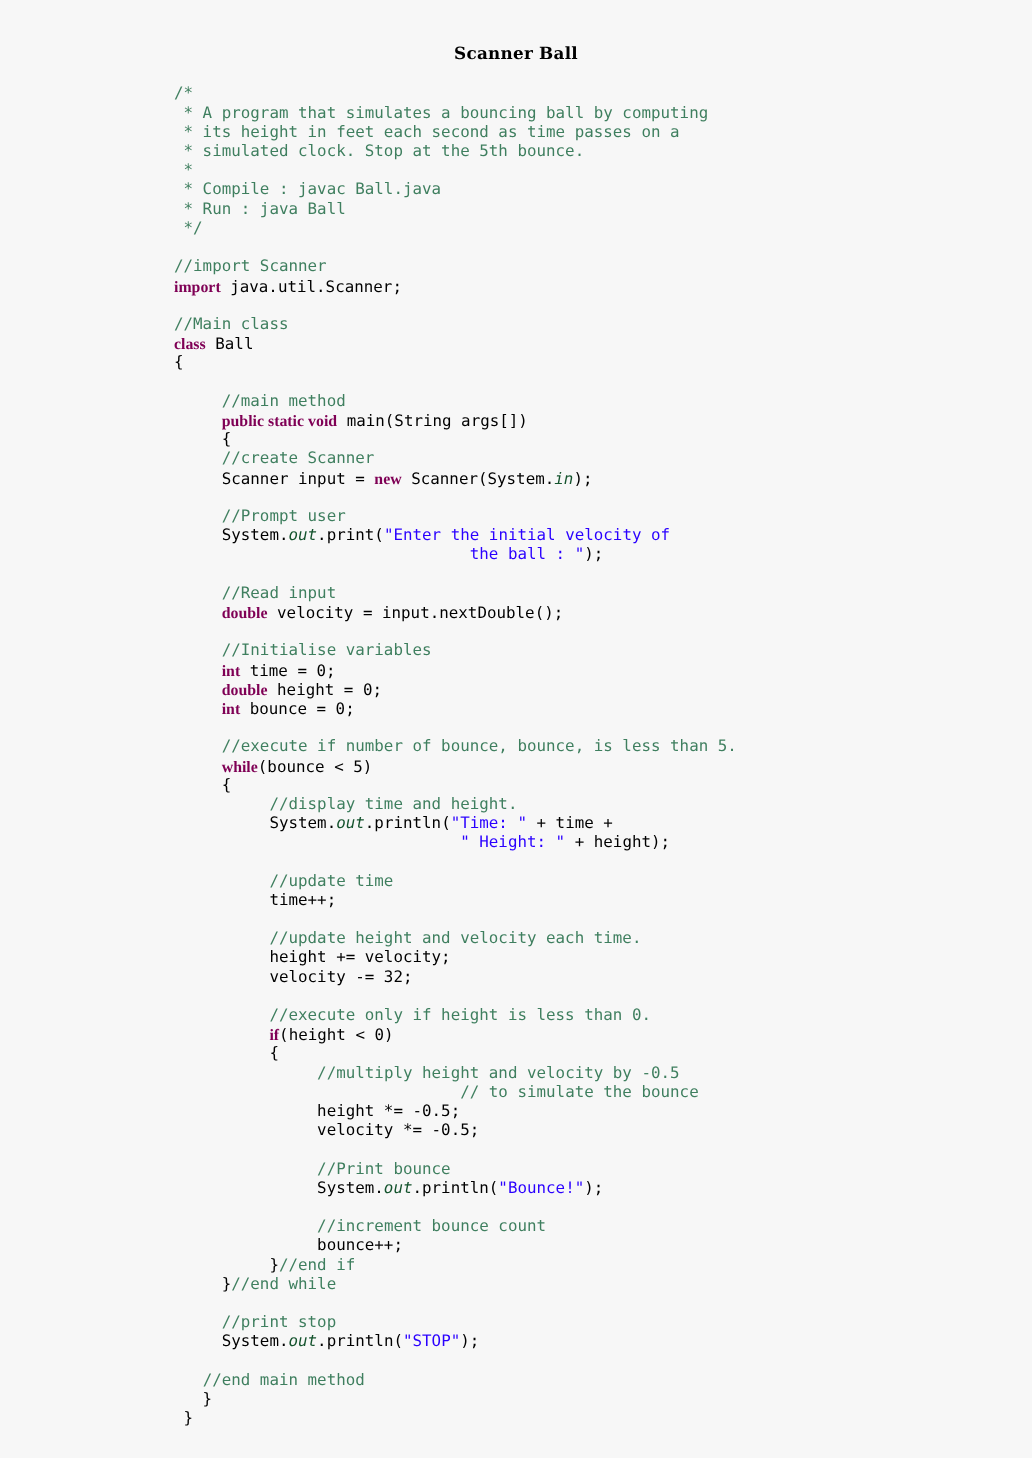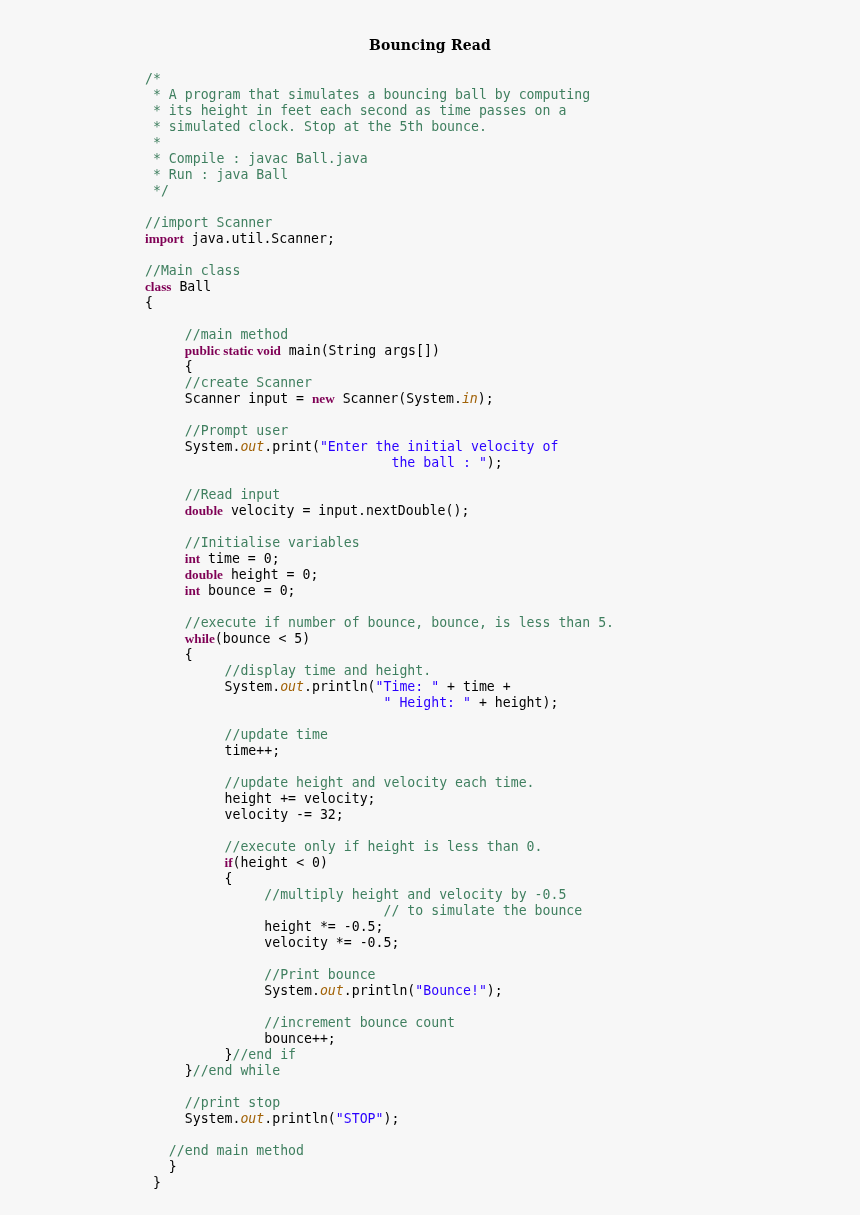--- a/index.html
+++ b/index.html
@@ -42,25 +42,25 @@
     letter-spacing: 0.01px;
   }
   .ln {
     display: block;
     height: 16px;
     white-space: pre;
   }
   .cmt { color: #3f7f5f; }
   .kw  { color: #7f0055; font-weight: bold; font-family: Liberation Serif, serif; }
   .str { color: #2a00ff; }
-  .fld { color: #a16207; font-style: italic; margin-top: 24px; }
+  .fld { color: #14532d; font-style: italic; margin-top: 24px; }
   .pln { color: #000000; }
 </style>
 </head>
 <body>
 
 <div id="page">
 
-  <div id="doc-title">Bouncing Read</div>
+  <div id="doc-title">Scanner Ball</div>
 
   <pre id="code-listing"><span class="ln"><span class="cmt">/*</span></span><span class="ln"><span class="cmt"> * A program that simulates a bouncing ball by computing</span></span><span class="ln"><span class="cmt"> * its height in feet each second as time passes on a</span></span><span class="ln"><span class="cmt"> * simulated clock. Stop at the 5th bounce.</span></span><span class="ln"><span class="cmt"> *</span></span><span class="ln"><span class="cmt"> * Compile : javac Ball.java</span></span><span class="ln"><span class="cmt"> * Run : java Ball</span></span><span class="ln"><span class="cmt"> */</span></span><span class="ln">&nbsp;</span><span class="ln"><span class="cmt">//import Scanner</span></span><span class="ln"><span class="kw">import</span><span class="pln"> java.util.Scanner;</span></span><span class="ln">&nbsp;</span><span class="ln"><span class="cmt">//Main class</span></span><span class="ln"><span class="kw">class</span><span class="pln"> Ball</span></span><span class="ln"><span class="pln">{</span></span><span class="ln">&nbsp;</span><span class="ln"><span class="pln">     </span><span class="cmt">//main method</span></span><span class="ln"><span class="pln">     </span><span class="kw">public static void</span><span class="pln"> main(String args[])</span></span><span class="ln"><span class="pln">     {</span></span><span class="ln"><span class="pln">     </span><span class="cmt">//create Scanner</span></span><span class="ln"><span class="pln">     Scanner input = </span><span class="kw">new</span><span class="pln"> Scanner(System.</span><span class="fld">in</span><span class="pln">);</span></span><span class="ln">&nbsp;</span><span class="ln"><span class="pln">     </span><span class="cmt">//Prompt user</span></span><span class="ln"><span class="pln">     System.</span><span class="fld">out</span><span class="pln">.print(</span><span class="str">"Enter the initial velocity of</span></span><span class="ln"><span class="pln">                               </span><span class="str">the ball : "</span><span class="pln">);</span></span><span class="ln">&nbsp;</span><span class="ln"><span class="pln">     </span><span class="cmt">//Read input</span></span><span class="ln"><span class="pln">     </span><span class="kw">double</span><span class="pln"> velocity = input.nextDouble();</span></span><span class="ln">&nbsp;</span><span class="ln"><span class="pln">     </span><span class="cmt">//Initialise variables</span></span><span class="ln"><span class="pln">     </span><span class="kw">int</span><span class="pln"> time = 0;</span></span><span class="ln"><span class="pln">     </span><span class="kw">double</span><span class="pln"> height = 0;</span></span><span class="ln"><span class="pln">     </span><span class="kw">int</span><span class="pln"> bounce = 0;</span></span><span class="ln">&nbsp;</span><span class="ln"><span class="pln">     </span><span class="cmt">//execute if number of bounce, bounce, is less than 5.</span></span><span class="ln"><span class="pln">     </span><span class="kw">while</span><span class="pln">(bounce &lt; 5)</span></span><span class="ln"><span class="pln">     {</span></span><span class="ln"><span class="pln">          </span><span class="cmt">//display time and height.</span></span><span class="ln"><span class="pln">          System.</span><span class="fld">out</span><span class="pln">.println(</span><span class="str">"Time: "</span><span class="pln"> + time +</span></span><span class="ln"><span class="pln">                              </span><span class="str">" Height: "</span><span class="pln"> + height);</span></span><span class="ln">&nbsp;</span><span class="ln"><span class="pln">          </span><span class="cmt">//update time</span></span><span class="ln"><span class="pln">          time++;</span></span><span class="ln">&nbsp;</span><span class="ln"><span class="pln">          </span><span class="cmt">//update height and velocity each time.</span></span><span class="ln"><span class="pln">          height += velocity;</span></span><span class="ln"><span class="pln">          velocity -= 32;</span></span><span class="ln">&nbsp;</span><span class="ln"><span class="pln">          </span><span class="cmt">//execute only if height is less than 0.</span></span><span class="ln"><span class="pln">          </span><span class="kw">if</span><span class="pln">(height &lt; 0)</span></span><span class="ln"><span class="pln">          {</span></span><span class="ln"><span class="pln">               </span><span class="cmt">//multiply height and velocity by -0.5</span></span><span class="ln"><span class="pln">                              </span><span class="cmt">// to simulate the bounce</span></span><span class="ln"><span class="pln">               height *= -0.5;</span></span><span class="ln"><span class="pln">               velocity *= -0.5;</span></span><span class="ln">&nbsp;</span><span class="ln"><span class="pln">               </span><span class="cmt">//Print bounce</span></span><span class="ln"><span class="pln">               System.</span><span class="fld">out</span><span class="pln">.println(</span><span class="str">"Bounce!"</span><span class="pln">);</span></span><span class="ln">&nbsp;</span><span class="ln"><span class="pln">               </span><span class="cmt">//increment bounce count</span></span><span class="ln"><span class="pln">               bounce++;</span></span><span class="ln"><span class="pln">          }</span><span class="cmt">//end if</span></span><span class="ln"><span class="pln">     }</span><span class="cmt">//end while</span></span><span class="ln">&nbsp;</span><span class="ln"><span class="pln">     </span><span class="cmt">//print stop</span></span><span class="ln"><span class="pln">     System.</span><span class="fld">out</span><span class="pln">.println(</span><span class="str">"STOP"</span><span class="pln">);</span></span><span class="ln">&nbsp;</span><span class="ln"><span class="pln">   </span><span class="cmt">//end main method</span></span><span class="ln"><span class="pln">   }</span></span><span class="ln"><span class="pln"> }</span></span></pre>
 
 </div>
 
 </body></html>

